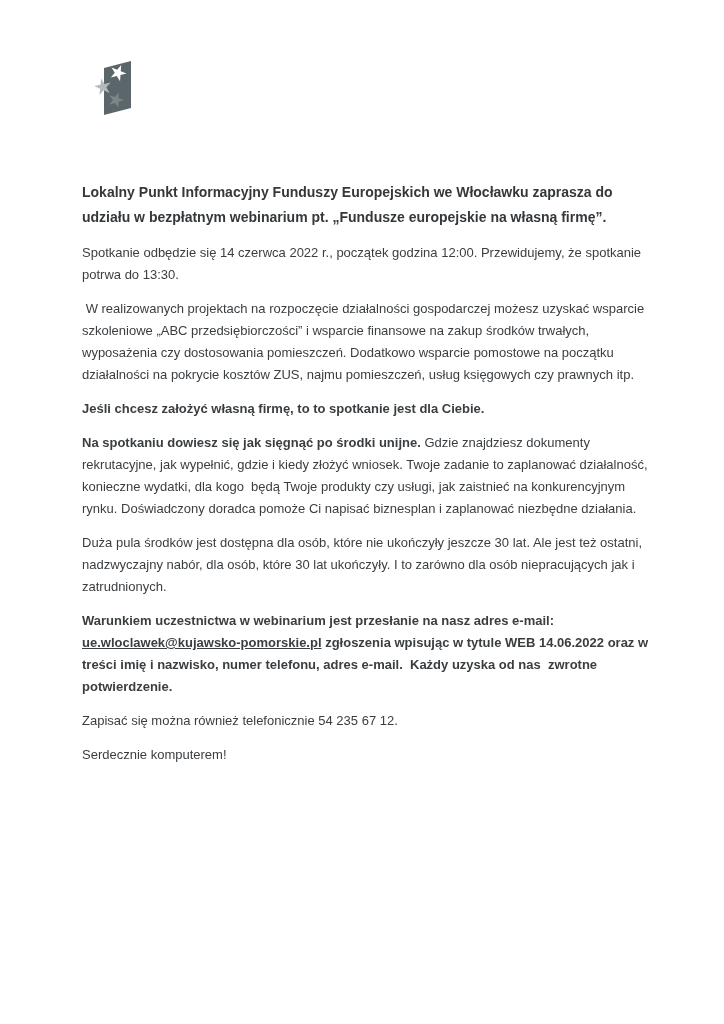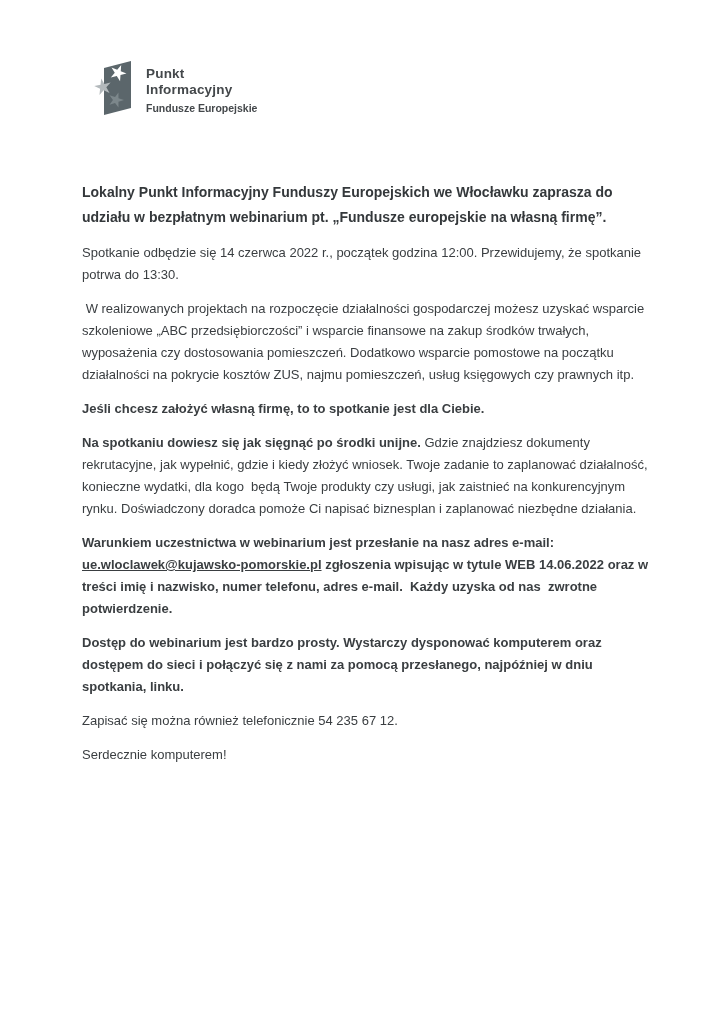--- a/index.html
+++ b/index.html
@@ -37,34 +37,29 @@
   <div class="logo">
     <svg width="46" height="62" viewBox="0 0 46 62" aria-hidden="true">
       <defs>
         <polygon id="star" points="0,-10 2.25,-3.09 9.51,-3.09 3.63,1.18 5.88,8.09 0,3.82 -5.88,8.09 -3.63,1.18 -9.51,-3.09 -2.25,-3.09"></polygon>
       </defs>
       <polygon points="10,12 37,5 37,52 10,59" fill="#5b666b"></polygon>
       <use href="#star" transform="translate(24,17) rotate(22) scale(0.85)" fill="#ffffff"></use>
       <use href="#star" transform="translate(9,31) rotate(-12) scale(0.88)" fill="#b3b9bc"></use>
       <use href="#star" transform="translate(22,44) rotate(18) scale(0.8)" fill="#7c878b"></use>
     </svg>
-    <div class="logo-text">
-      <div class="logo-title">Punkt</div>
-      <div class="logo-title">Informacyjny</div>
-      <div class="logo-sub">Fundusze Europejskie</div>
-    </div>
   </div>
 
   <div class="content">
     <p class="heading">Lokalny Punkt Informacyjny Funduszy Europejskich we Włocławku zaprasza do udziału w bezpłatnym webinarium pt. „Fundusze europejskie na własną firmę”.</p>
     <div id="paragraphs">
         <p class="para"><span>Spotkanie odbędzie się 14 czerwca 2022 r., początek godzina 12:00. Przewidujemy, że spotkanie potrwa do 13:30.</span></p>
         <p class="para"><span> W realizowanych projektach na rozpoczęcie działalności gospodarczej możesz uzyskać wsparcie szkoleniowe „ABC przedsiębiorczości” i wsparcie finansowe na zakup środków trwałych, wyposażenia czy dostosowania pomieszczeń. Dodatkowo wsparcie pomostowe na początku działalności na pokrycie kosztów ZUS, najmu pomieszczeń, usług księgowych czy prawnych itp.</span></p>
         <p class="para"><span class="b">Jeśli chcesz założyć własną firmę, to to spotkanie jest dla Ciebie.</span></p>
         <p class="para"><span class="b">Na spotkaniu dowiesz się jak sięgnąć po środki unijne.</span><span> Gdzie znajdziesz dokumenty rekrutacyjne, jak wypełnić, gdzie i kiedy złożyć wniosek. Twoje zadanie to zaplanować działalność, konieczne wydatki, dla kogo  będą Twoje produkty czy usługi, jak zaistnieć na konkurencyjnym rynku. Doświadczony doradca pomoże Ci napisać biznesplan i zaplanować niezbędne działania.</span></p>
+        <p class="para"><span>Duża pula środków jest dostępna dla osób, które nie ukończyły jeszcze 30 lat. Ale jest też ostatni, nadzwyczajny nabór, dla osób, które 30 lat ukończyły. I to zarówno dla osób niepracujących jak i zatrudnionych.</span></p>
         <p class="para"><span class="b">Warunkiem uczestnictwa w webinarium jest przesłanie na nasz adres e-mail: </span><span class="b u">ue.wloclawek@kujawsko-pomorskie.pl</span><span class="b"> zgłoszenia wpisując w tytule WEB 14.06.2022 oraz w treści imię i nazwisko, numer telefonu, adres e-mail.  Każdy uzyska od nas  zwrotne potwierdzenie.</span></p>
-        <p class="para"><span class="b">Dostęp do webinarium jest bardzo prosty. Wystarczy dysponować komputerem oraz dostępem do sieci i połączyć się z nami za pomocą przesłanego, najpóźniej w dniu spotkania, linku.</span></p>
         <p class="para"><span>Zapisać się można również telefonicznie 54 235 67 12.</span></p>
         <p class="para"><span>Serdecznie komputerem!</span></p>
       </div>
   </div>
 
 </div>
 
 </body></html>

